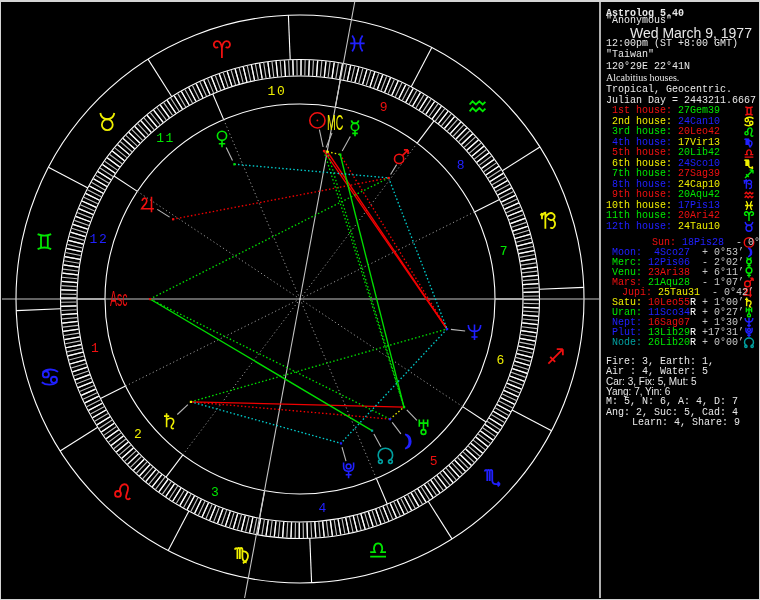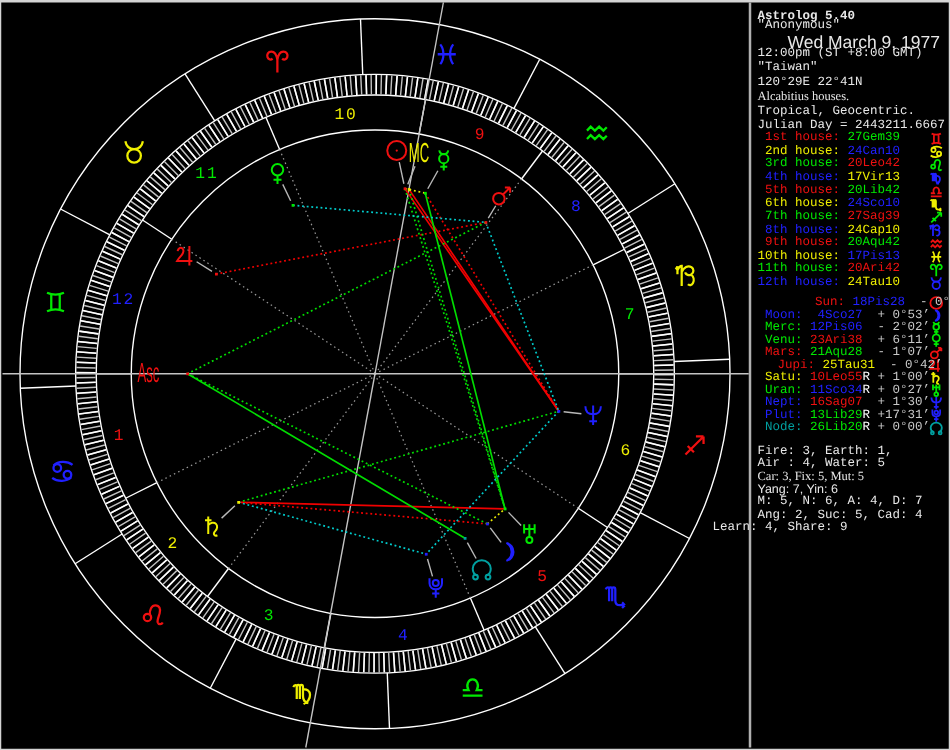--- a/index.html
+++ b/index.html
@@ -270,22 +270,22 @@
 <div style="font-family:'Liberation Mono',monospace;font-size:10px;line-height:10px;white-space:pre;position:absolute;left:606px;top:267.6px"><span style="color:#00e800"> Venu: </span><span style="color:#ef1010">23Ari38</span>  <span style="color:#c8c8c8">+ 6°11’</span></div>
 <div style="font-family:'Liberation Mono',monospace;font-size:10px;line-height:10px;white-space:pre;position:absolute;left:606px;top:277.6px"><span style="color:#ef1010"> Mars: </span><span style="color:#00e800">21Aqu28</span>  <span style="color:#c8c8c8">- 1°07’</span></div>
 <div style="font-family:'Liberation Mono',monospace;font-size:10px;line-height:10px;white-space:pre;position:absolute;left:616px;top:287.6px"><span style="color:#ef1010"> Jupi: </span><span style="color:#efef00">25Tau31</span>  <span style="color:#c8c8c8">- 0°42’</span></div>
 <div style="font-family:'Liberation Mono',monospace;font-size:10px;line-height:10px;white-space:pre;position:absolute;left:606px;top:297.6px"><span style="color:#efef00"> Satu: </span><span style="color:#ef1010">10Leo55</span><span style="color:#ffffff">R</span> <span style="color:#c8c8c8">+ 1°00’</span></div>
 <div style="font-family:'Liberation Mono',monospace;font-size:10px;line-height:10px;white-space:pre;position:absolute;left:606px;top:307.6px"><span style="color:#00e800"> Uran: </span><span style="color:#2020ff">11Sco34</span><span style="color:#ffffff">R</span> <span style="color:#c8c8c8">+ 0°27’</span></div>
 <div style="font-family:'Liberation Mono',monospace;font-size:10px;line-height:10px;white-space:pre;position:absolute;left:606px;top:317.6px"><span style="color:#2020ff"> Nept: </span><span style="color:#ef1010">16Sag07</span>  <span style="color:#c8c8c8">+ 1°30’</span></div>
 <div style="font-family:'Liberation Mono',monospace;font-size:10px;line-height:10px;white-space:pre;position:absolute;left:606px;top:327.6px"><span style="color:#2020ff"> Plut: </span><span style="color:#00e800">13Lib29</span><span style="color:#ffffff">R</span> <span style="color:#c8c8c8">+17°31’</span></div>
 <div style="font-family:'Liberation Mono',monospace;font-size:10px;line-height:10px;white-space:pre;position:absolute;left:606px;top:337.6px"><span style="color:#00a0a0"> Node: </span><span style="color:#00e800">26Lib20</span><span style="color:#ffffff">R</span> <span style="color:#c8c8c8">+ 0°00’</span></div>
 <div style="font-family:'Liberation Mono',monospace;font-size:10px;line-height:10px;white-space:pre;position:absolute;left:606px;top:357.0px"><span style="color:#e8e8e8">Fire: 3, Earth: 1,</span></div>
 <div style="font-family:'Liberation Mono',monospace;font-size:10px;line-height:10px;white-space:pre;position:absolute;left:606px;top:367.1px"><span style="color:#e8e8e8">Air : 4, Water: 5</span></div>
-<div style="font-family:Liberation Serif, serif;font-size:10px;line-height:10px;white-space:pre;position:absolute;left:606px;top:377.2px"><span style="color:#e8e8e8">Car: 3, Fix: 5, Mut: 5</span></div>
+<div style="font-family:Liberation Sans, sans-serif;font-size:10px;line-height:10px;white-space:pre;position:absolute;left:606px;top:377.2px"><span style="color:#e8e8e8">Car: 3, Fix: 5, Mut: 5</span></div>
 <div style="font-family:Liberation Sans, sans-serif;font-size:10px;line-height:10px;white-space:pre;position:absolute;left:606px;top:387.3px"><span style="color:#e8e8e8">Yang: 7, Yin: 6</span></div>
 <div style="font-family:'Liberation Mono',monospace;font-size:10px;line-height:10px;white-space:pre;position:absolute;left:606px;top:397.4px"><span style="color:#e8e8e8">M: 5, N: 6, A: 4, D: 7</span></div>
 <div style="font-family:'Liberation Mono',monospace;font-size:10px;line-height:10px;white-space:pre;position:absolute;left:606px;top:407.5px"><span style="color:#e8e8e8">Ang: 2, Suc: 5, Cad: 4</span></div>
-<div style="font-family:'Liberation Mono',monospace;font-size:10px;line-height:10px;white-space:pre;position:absolute;left:570px;top:417.6px"><span style="color:#e8e8e8">Learn: 4, Share: 9</span></div>
+<div style="font-family:'Liberation Mono',monospace;font-size:10px;line-height:10px;white-space:pre;position:absolute;left:632px;top:417.6px"><span style="color:#e8e8e8">Learn: 4, Share: 9</span></div>
 <div class="b" style="left:0;top:0;width:760px;height:1.5px"></div>
 <div class="b" style="left:0;top:0;width:1.2px;height:600px"></div>
 <div class="b" style="left:758.5px;top:0;width:1.5px;height:600px"></div>
 <div class="b" style="left:0;top:598.5px;width:760px;height:1.5px"></div>
 <div class="b" style="left:599px;top:2px;width:1.5px;height:596px;background:#b0b0b0"></div>
 </div>
 </body></html>

